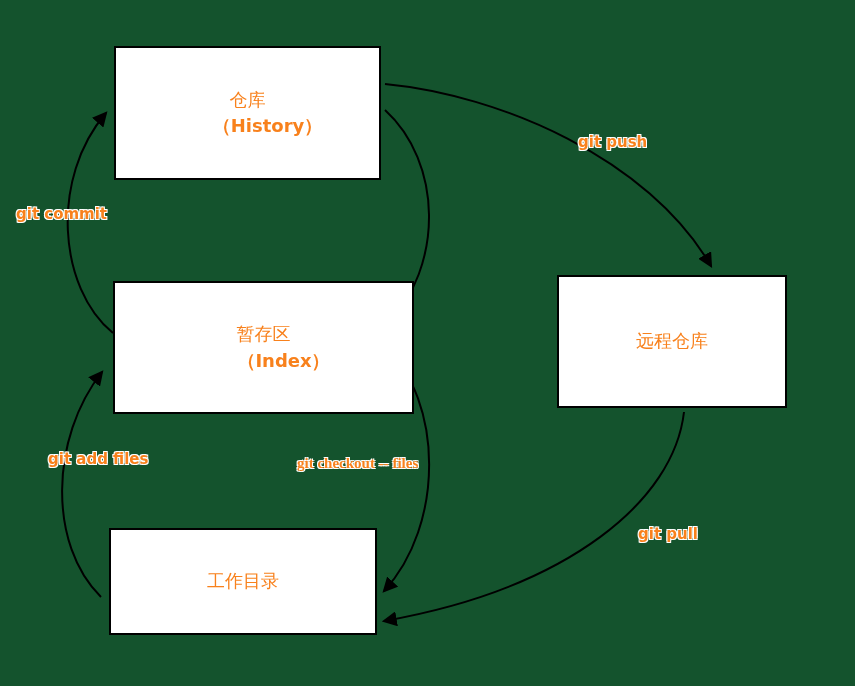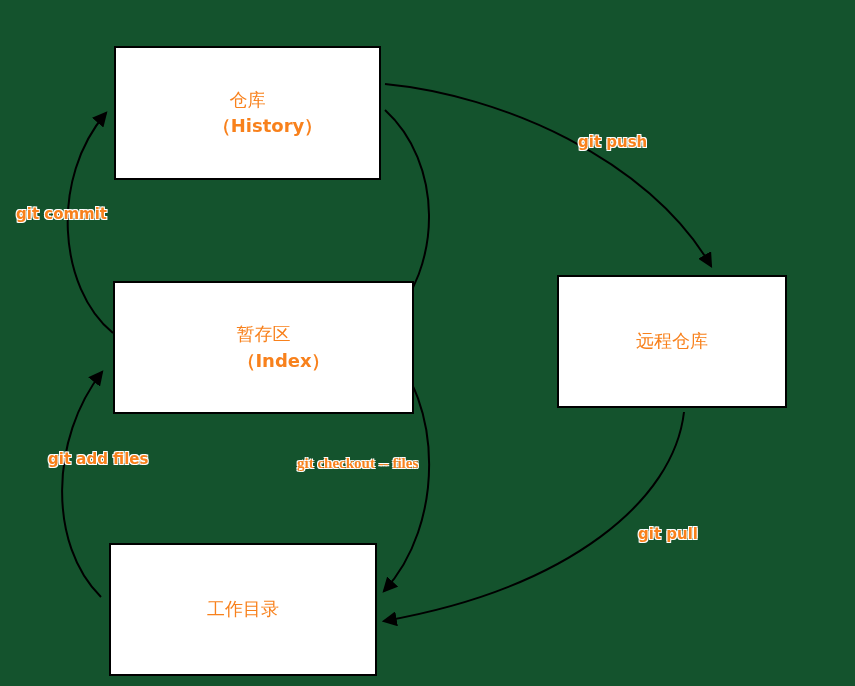--- a/index.html
+++ b/index.html
@@ -21,21 +21,21 @@
     align-items:center;justify-content:center;
     text-align:center;
     color:var(--accent);
     font-size:18px;
     line-height:1.45;
     box-sizing:border-box;
   }
   .node .latin{font-weight:bold;margin-left:40px;}
   .node-history{left:114px;top:46px;width:267px;height:134px;}
   .node-index{left:113px;top:281px;width:301px;height:133px;text-align:right;}
-  .node-workdir{left:109px;top:543px;width:268px;height:133px;}
+  .node-workdir{left:109px;top:528px;width:268px;height:107px;}
   .node-remote{left:557px;top:275px;width:230px;height:133px;}
   .edge-label{
     position:absolute;
     color:var(--accent);
     font-size:15px;
     font-weight:bold;
     white-space:nowrap;
     text-shadow:1px 1px 0 #ffffff,-1px -1px 0 #ffffff,1px -1px 0 #ffffff,-1px 1px 0 #ffffff;
   }
   .lbl-commit{left:16px;top:205px;}

